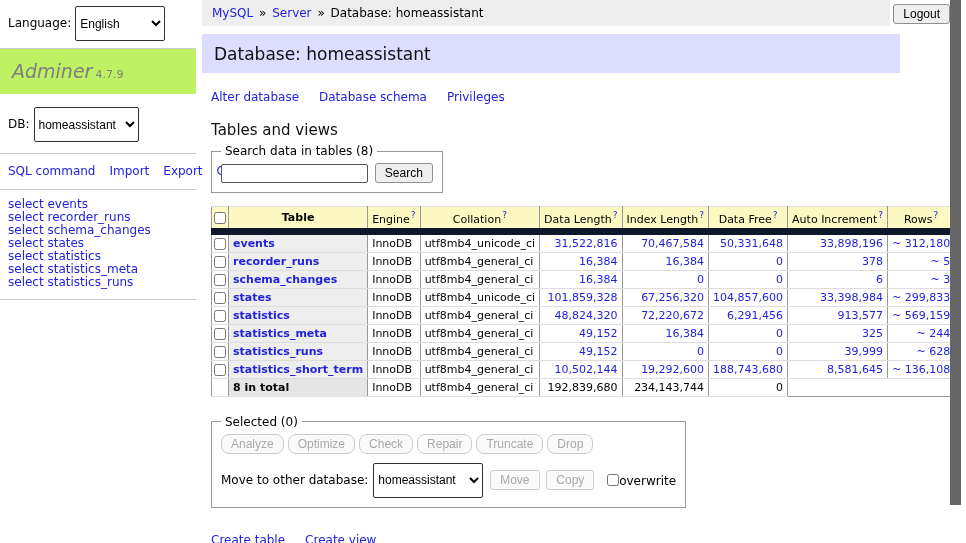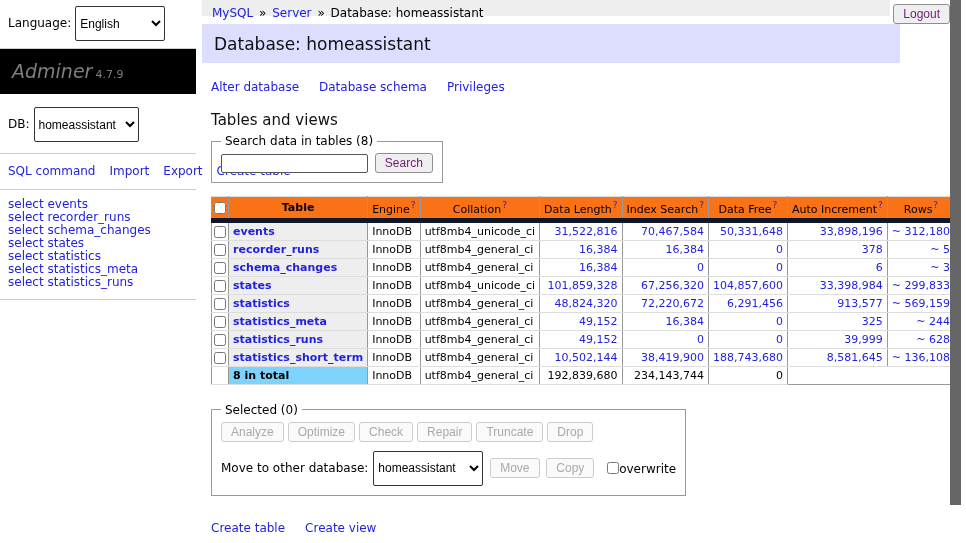--- a/index.html
+++ b/index.html
@@ -9,69 +9,69 @@
   a { color:#2222dd; text-decoration:none; cursor:pointer; }
 
   
   #sidebar { position:absolute; left:0; top:0; width:196px; }
   .lang-row { padding:6px 8px 7px 8px; border-bottom:1px solid #ccc; }
   .lbl { margin-right:4px; }
   .sel { font-size:12px; height:35px; border:1px solid #333; background:#fff; border-radius:2px; vertical-align:middle; }
   .sel.lang { width:90px; }
   .sel.db { width:105px; }
   .sel.move { width:110px; }
-  #adminer-band { background:#000000; padding:11px 12px 12px 12px; color:#7e7e7e; }
+  #adminer-band { background:#bef264; padding:11px 12px 12px 12px; color:#7e7e7e; }
   .app-name { font-style:italic; font-size:19px; }
   .app-ver { font-size:11px; margin-left:3px; }
   .db-row { padding:13px 8px 11px 8px; }
   .sep { border-top:1px solid #ccc; height:0; }
   .action-links { padding:8px 8px 9px 8px; line-height:18px; }
   .action-links a { margin-right:14px; white-space:nowrap; }
   .table-links { padding:8px 8px 10px 8px; }
   .table-links a { display:block; line-height:13px; }
 
   
   #main { margin-left:202px; position:relative; }
-  .breadcrumb { background:#eee; height:16px; line-height:26px; padding:0 10px; width:688px; box-sizing:border-box; }
+  .breadcrumb { background:#eee; height:26px; line-height:26px; padding:0 10px; width:688px; box-sizing:border-box; }
   .bsep { color:#000; margin:0 2px; }
   .logout { position:absolute; top:4px; right:16px; }
   h2#title { background:#ddf; margin-top:8px; width:698px; box-sizing:border-box;
     padding:10px 12px 9px 12px; font-size:17px; font-weight:normal; color:#111; }
   .content { padding-left:9px; }
   .db-links { margin-top:17px; }
   .db-links a, .create-links a, .routine-links a { margin-right:20px; }
   h3 { font-size:15px; font-weight:normal; margin:17px 0 0 0; color:#111; }
 
   fieldset { border:1px solid #999; display:inline-block; padding:5px 9px 9px 9px; margin-top:6px; }
   legend { padding:0 4px; font-size:12px; }
   .search-fs { margin-top:5px; }
   .search-input { width:147px; height:19px; border:1px solid #555; font-size:12px; padding:1px 3px; box-sizing:border-box; vertical-align:middle; border-radius:2px; }
   .btn { font-size:12px; padding:2px 9px; background:#efefef; border:1px solid #8f8f8f;
-    border-radius:3px; color:#701a75; vertical-align:middle; margin-left:3px; cursor:pointer; }
+    border-radius:3px; color:#000000; vertical-align:middle; margin-left:3px; cursor:pointer; }
   .btn:disabled { color:#a9a9a9; border-color:#ccc; background:#fafafa; cursor:default; }
 
   
   table#tables { border-collapse:collapse; border:1px solid #999; margin-top:13px; font-size:11px; }
   #tables th, #tables td { border-left:1px solid #999; border-right:1px solid #999;
     border-top:1px solid #ddd; border-bottom:1px solid #ddd; padding:2px 4px; height:13px;
     white-space:nowrap; overflow:hidden; }
-  #tables thead th, #tables thead td { background:#f97316; text-align:center; font-weight:normal; border-bottom:5px solid #0f172a; }
+  #tables thead th, #tables thead td { background:#fef9c3; text-align:center; font-weight:normal; border-bottom:7px solid #0f172a; }
   [data-name="column-header-table"] span { font-weight:bold; }
   #tables sup a { font-size:9px; margin-left:1px; }
   #tables td.check { text-align:center; padding:1px 2px; }
   #tables input[type=checkbox] { width:12px; height:12px; vertical-align:middle; }
   #tables tbody th.name { background:#eee; text-align:left; font-weight:bold; }
   #tables a.tname { font-weight:bold; }
   #tables td.num { text-align:right; }
   #tables td.blk { color:#000; }
-  #tables tr.total th.name { background:#7dd3fc;margin-top:44px; }
+  #tables tr.total th.name { background:#e5e5e5;margin-top:44px; }
   #tables tr.total td, #tables tr.total th { border-top:1px solid #999; }
 
   .selected-fs { margin-top:18px; }
-  .btn-row .btn { margin-left:0; margin-right:4px; }
+  .btn-row .btn { margin-left:0; margin-right:4px;border-radius:8px; }
   .move-row { margin-top:9px; }
   .move-row span { margin-right:5px; }
   .move-row input[type=checkbox] { width:12px; height:12px; vertical-align:middle; margin-left:9px; }
   .move-row label { vertical-align:middle; }
 
   .create-links { margin-top:25px; }
 
   
   .scrollbar { position:absolute; right:0; top:0; width:16px; height:543px; background:#fff; }
   .thumb { position:absolute; right:5px; top:0; width:11px; height:505px; background:#666; }
@@ -136,21 +136,21 @@
         <col style="width:54px">
           <col style="width:54px">
       </colgroup>
       <thead>
           <tr id="t-head-row" data-name="table-header-row">
             <td class="check" data-name="select-all-cell"><input type="checkbox" data-name="select-all-checkbox" style=""></td>
             <th data-name="column-header-table"><span data-name="column-label">Table</span></th>
             <th data-name="column-header-engine"><span data-name="column-label">Engine</span><sup data-name="column-help"><a href="#" data-name="column-help-link">?</a></sup></th>
             <th data-name="column-header-collation"><span data-name="column-label">Collation</span><sup data-name="column-help"><a href="#" data-name="column-help-link">?</a></sup></th>
             <th data-name="column-header-data-length"><span data-name="column-label">Data Length</span><sup data-name="column-help"><a href="#" data-name="column-help-link">?</a></sup></th>
-            <th data-name="column-header-index-length"><span data-name="column-label">Index Search</span><sup data-name="column-help"><a href="#" data-name="column-help-link">?</a></sup></th>
+            <th data-name="column-header-index-length"><span data-name="column-label">Index Length</span><sup data-name="column-help"><a href="#" data-name="column-help-link">?</a></sup></th>
             <th data-name="column-header-data-free"><span data-name="column-label">Data Free</span><sup data-name="column-help"><a href="#" data-name="column-help-link">?</a></sup></th>
             <th data-name="column-header-auto-increment"><span data-name="column-label">Auto Increment</span><sup data-name="column-help"><a href="#" data-name="column-help-link">?</a></sup></th>
             <th data-name="column-header-rows"><span data-name="column-label">Rows</span><sup data-name="column-help"><a href="#" data-name="column-help-link">?</a></sup></th>
             <th data-name="column-header-comment"><span data-name="column-label">Comment</span></th>
           </tr>
         </thead>
       <tbody id="t-body">
           <tr data-name="table-row">
             <td class="check" data-name="row-checkbox-cell"><input type="checkbox" data-name="row-checkbox-events" style=""></td>
             <th class="name" data-name="table-name-cell"><a href="#" class="tname" data-name="table-link-events">events</a></th>
@@ -234,21 +234,21 @@
             <td class="num" data-name="auto-increment-cell"><a href="#" data-name="auto-increment-link">39,999</a></td>
             <td class="num" data-name="rows-cell"><a href="#" data-name="rows-link">~ 628</a></td>
             <td data-name="comment-cell"></td>
           </tr>
           <tr data-name="table-row">
             <td class="check" data-name="row-checkbox-cell"><input type="checkbox" data-name="row-checkbox-statistics_short_term" style=""></td>
             <th class="name" data-name="table-name-cell"><a href="#" class="tname" data-name="table-link-statistics_short_term">statistics_short_term</a></th>
             <td data-name="engine-value">InnoDB</td>
             <td data-name="collation-value">utf8mb4_general_ci</td>
             <td class="num" data-name="data-length-cell"><a href="#" data-name="data-length-link">10,502,144</a></td>
-            <td class="num" data-name="index-length-cell"><a href="#" data-name="index-length-link">38,419,900</a></td>
+            <td class="num" data-name="index-length-cell"><a href="#" data-name="index-length-link">19,292,600</a></td>
             <td class="num" data-name="data-free-cell"><a href="#" data-name="data-free-link">188,743,680</a></td>
             <td class="num" data-name="auto-increment-cell"><a href="#" data-name="auto-increment-link">8,581,645</a></td>
             <td class="num" data-name="rows-cell"><a href="#" data-name="rows-link">~ 136,108</a></td>
             <td data-name="comment-cell"></td>
           </tr>
           <tr class="total" data-name="total-row">
             <td class="check" data-name="total-empty-cell"></td>
             <th class="name" data-name="total-label">8 in total</th>
             <td class="blk" data-name="total-engine">InnoDB</td>
             <td class="blk" data-name="total-collation">utf8mb4_general_ci</td>

